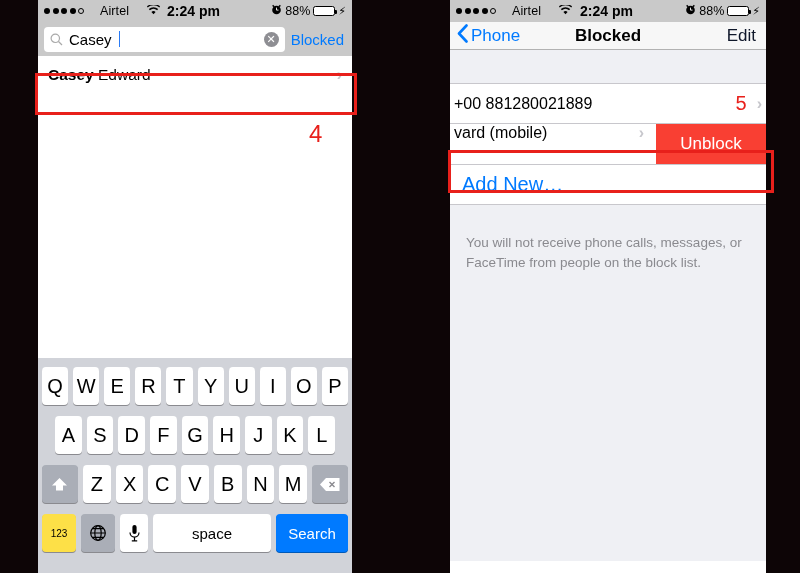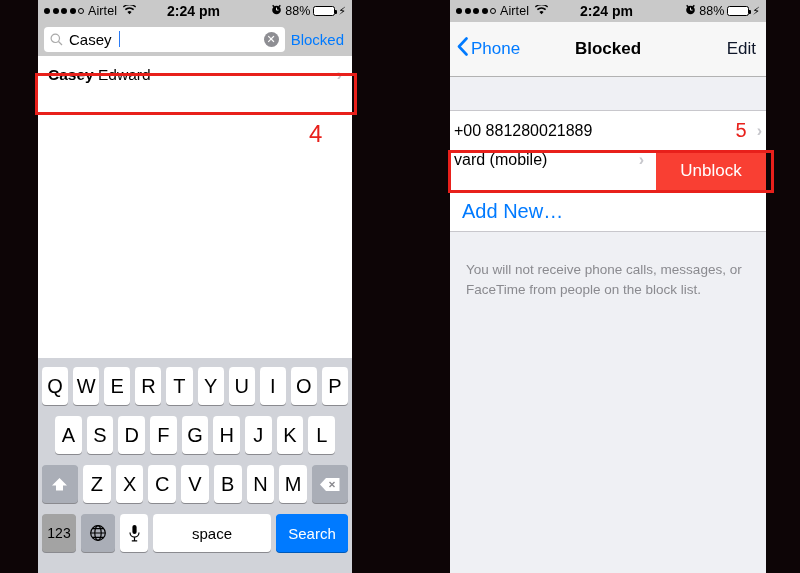--- a/index.html
+++ b/index.html
@@ -13,21 +13,21 @@
   
   .screen{position:absolute;top:0;background:#fff;overflow:hidden;}
   #phone-left{left:38px;width:314px;height:573px;}
   #phone-right{left:450px;width:316px;height:573px;}
 
   
   .statusbar{
     position:relative;height:22px;background:#c9c9c9;
     display:flex;align-items:center;font-size:12.5px;color:#000;
   }
-  .sb-left{display:flex;align-items:center;gap:4px;padding-left:6px;}
+  .sb-left{display:flex;align-items:center;gap:16px;padding-left:6px;}
   .dots{display:flex;align-items:center;gap:2.5px;}
   .dot{width:6px;height:6px;border-radius:50%;background:#000;}
   .dot.hollow{background:transparent;border:1px solid #000;width:4px;height:4px;}
   .carrier{font-size:12.5px;letter-spacing:.1px;}
   .wifi{display:inline-block;margin-left:2px;}
   .sb-center{position:absolute;left:0;right:3px;text-align:center;font-weight:bold;font-size:14px;pointer-events:none;}
   .sb-right{margin-left:auto;display:flex;align-items:center;gap:3px;padding-right:6px;}
   .alarm{display:inline-block;}
   .batt{
     position:relative;width:22px;height:10px;border:1px solid #000;border-radius:2.5px;
@@ -76,30 +76,30 @@
   .krow{display:flex;justify-content:center;gap:5px;padding:0 1px;}
   .key{
     background:#fff;border-radius:4px;height:38px;min-width:24px;flex:1;
     display:flex;align-items:center;justify-content:center;
     font-size:20px;color:#000;box-shadow:0 1px 0 #8a8a8f;
   }
   .krow.r2{padding:0 14px;}
   .krow.r3{padding:0 1px;}
   .key.wide{flex:0 0 36px;background:#aaaeb7;box-shadow:0 1px 0 #8a8a8f;}
   .krow.r4{gap:5px;padding:0 1px;}
-  .key.num{flex:0 0 34px;background:#a3a3a3;font-size:14px;}
+  .key.num{flex:0 0 34px;background:#fde047;font-size:10px;}
   .key.globe{flex:0 0 34px;background:#aaaeb7;font-size:17px;}
   .key.mic{flex:0 0 28px;background:#fff;font-size:15px;}
   .key.space{flex:1;background:#fff;font-size:15px;}
   .key.search{flex:0 0 72px;background:#007aff;color:#fff;font-size:15px;box-shadow:0 1px 0 #0059b8;}
   .key.bksp{flex:0 0 36px;background:#aaaeb7;}
 
   
   .navbar{
-    height:55px;background:#f7f7f7;border-bottom:1px solid #b2b2b2;
+    height:28px;background:#f7f7f7;border-bottom:1px solid #b2b2b2;
     display:flex;align-items:center;position:relative;box-sizing:border-box;
   }
   .nav-back{display:flex;align-items:center;gap:3px;color:#007aff;font-size:17px;padding-left:7px;}
   .nav-title{
     position:absolute;left:0;right:0;text-align:center;
     font-size:17px;font-weight:bold;color:#000;pointer-events:none;
   }
   .nav-edit{margin-left:auto;color:#0f172a;font-size:17px;padding-right:10px;}
   .spacer{height:33px;background:#eff0f4;border-bottom:1px solid #c8c7cc;}
   .trow{

